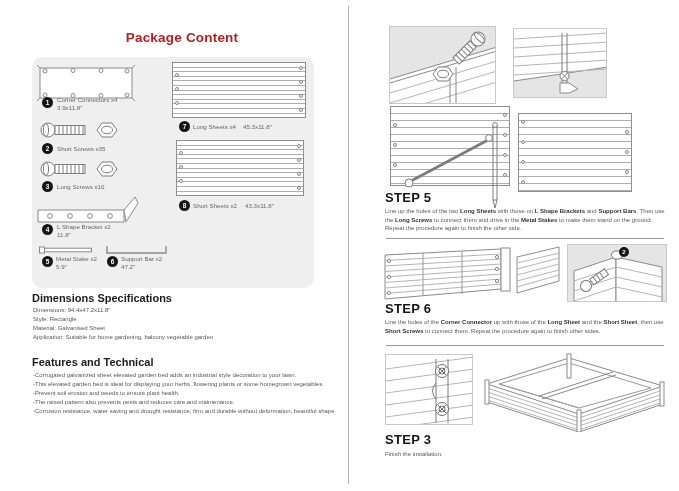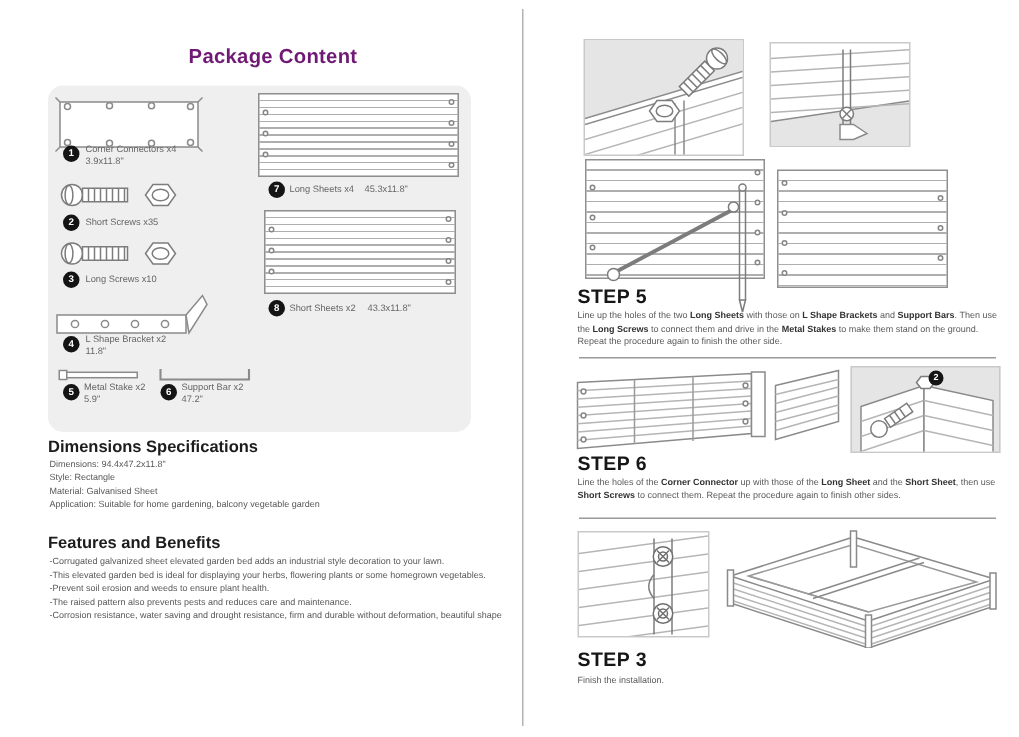--- a/index.html
+++ b/index.html
@@ -3,21 +3,21 @@
 <meta charset="utf-8">
 <style>
   * { margin:0; padding:0; box-sizing:border-box; }
   html,body { width:679px; height:491px; background:#ffffff; font-family:"Liberation Sans", sans-serif; }
   #page { position:relative; width:679px; height:491px; background:#fff; overflow:hidden; }
 
   .abs { position:absolute; }
 
   
   .doc-title { position:absolute; left:0; top:30px; width:364px; text-align:center;
-               font-size:13.5px; font-weight:700; color:#701a75; letter-spacing:.2px; }
+               font-size:13.5px; font-weight:700; color:#b91c1c; letter-spacing:.2px; }
 
   .panel { position:absolute; left:32px; top:57px; width:282px; height:231px;
            background:#efefef; border-radius:10px; }
 
   .badge { position:absolute; width:11px; height:11px; border-radius:50%;
            background:#141414; color:#fff; font-size:6.5px; font-weight:700;
            display:flex; align-items:center; justify-content:center; }
 
   .plbl { position:absolute; font-size:6.2px; color:#666; line-height:7.8px; white-space:nowrap; }
 
@@ -178,21 +178,21 @@
     <span>Short Sheets x2</span>
   </div>
   <div class="plbl" style="left:245px; top:202px;">43.3x11.8"</div>
 
   <div class="sec-h" style="left:32px; top:292px;">Dimensions Specifications</div>
   <div class="sec-line" style="left:33px; top:306px;">Dimensions: 94.4x47.2x11.8"</div>
   <div class="sec-line" style="left:33px; top:315px;">Style: Rectangle</div>
   <div class="sec-line" style="left:33px; top:324px;">Material: Galvanised Sheet</div>
   <div class="sec-line" style="left:33px; top:333px;">Application: Suitable for home gardening, balcony vegetable garden</div>
 
-  <div class="sec-h" style="left:32px; top:356px;">Features and Benefits</div>
+  <div class="sec-h" style="left:32px; top:356px;">Features and Technical</div>
   <div class="sec-line" style="left:33px; top:371px;">-Corrugated galvanized sheet elevated garden bed adds an industrial style decoration to your lawn.</div>
   <div class="sec-line" style="left:33px; top:380px;">-This elevated garden bed is ideal for displaying your herbs, flowering plants or some homegrown vegetables.</div>
   <div class="sec-line" style="left:33px; top:389px;">-Prevent soil erosion and weeds to ensure plant health.</div>
   <div class="sec-line" style="left:33px; top:398px;">-The raised pattern also prevents pests and reduces care and maintenance.</div>
   <div class="sec-line" style="left:33px; top:407px;">-Corrosion resistance, water saving and drought resistance, firm and durable without deformation, beautiful shape</div>
 
   <div class="vdiv"></div>
 
   <div class="detailbox" style="left:389px; top:26px; width:107px; height:78px;">
     <svg width="107" height="78">

